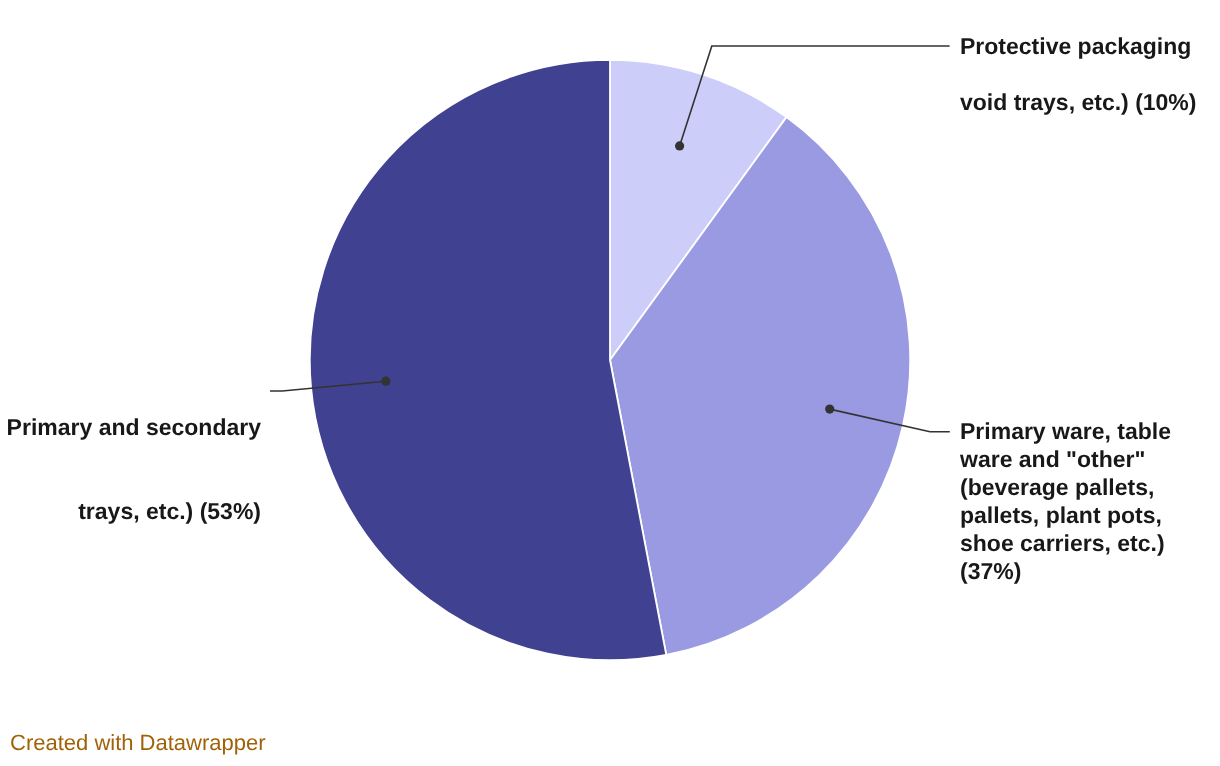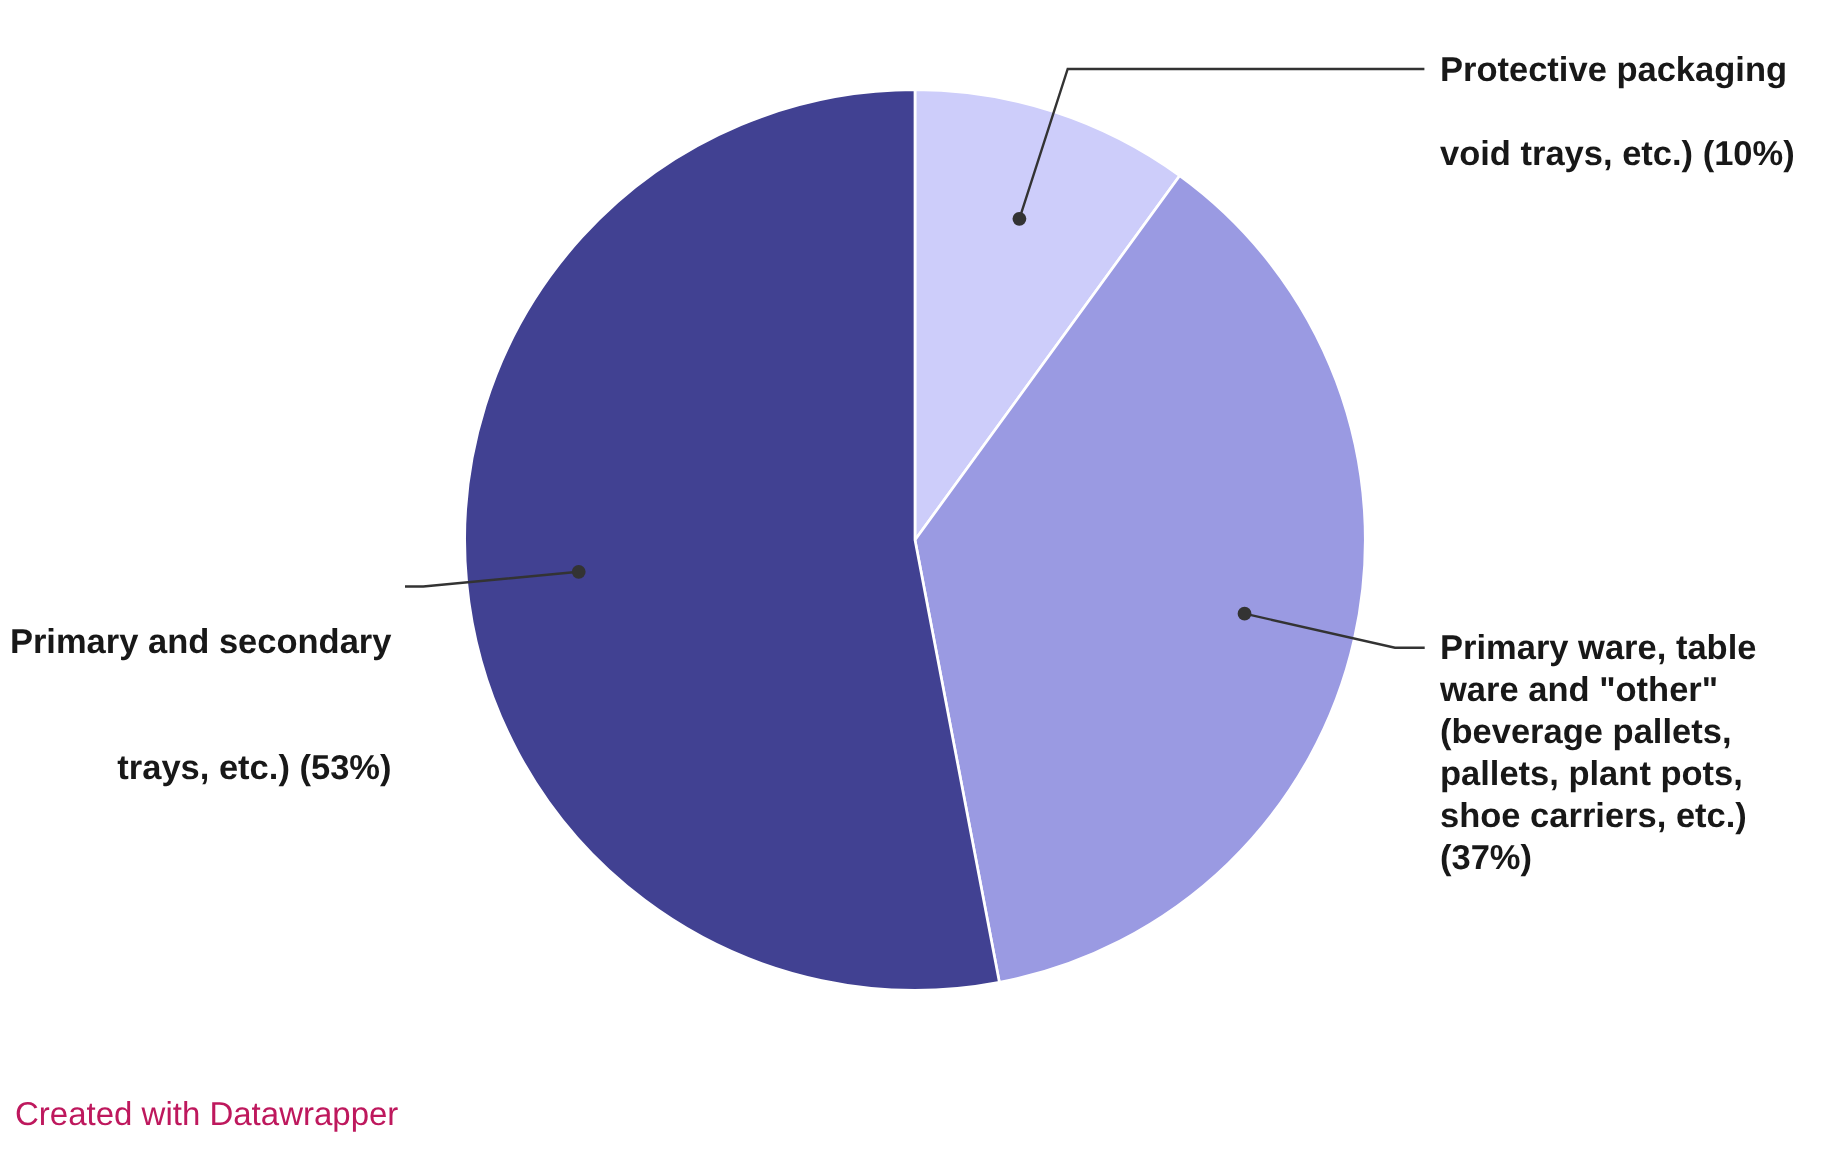--- a/index.html
+++ b/index.html
@@ -25,21 +25,21 @@
     letter-spacing:0px;
   }
   .slice-label .pct { font-weight:700; }
   .label-protective { left:960px; top:32px;    width:262px; text-align:left; }
   .label-service    { left:960px; top:417px;   width:262px; text-align:left; }
   .label-primary    { left:0px;   top:369px; width:261px; text-align:right;margin-top:44px; }
   .footer-credit {
     position:absolute;
     will-change:transform;
     left:10.1px; top:730.3px;
-    color:#be185d;
+    color:#a16207;
     font-size:22px;
     line-height:26px;
   }
 </style>
 </head>
 <body>
 
 <div id="chart-root">
 
   <svg class="pie-svg" width="1220" height="766" viewBox="0 0 1220 766">

